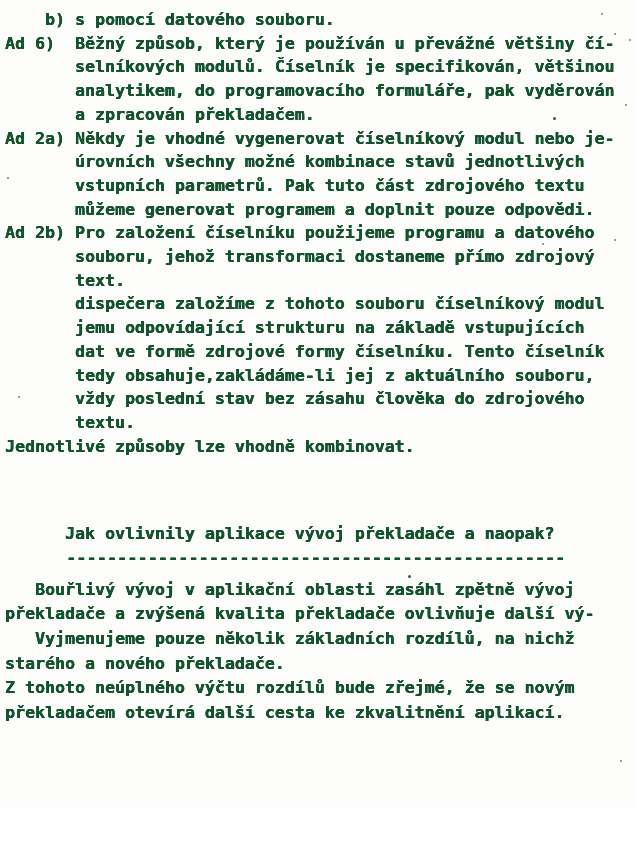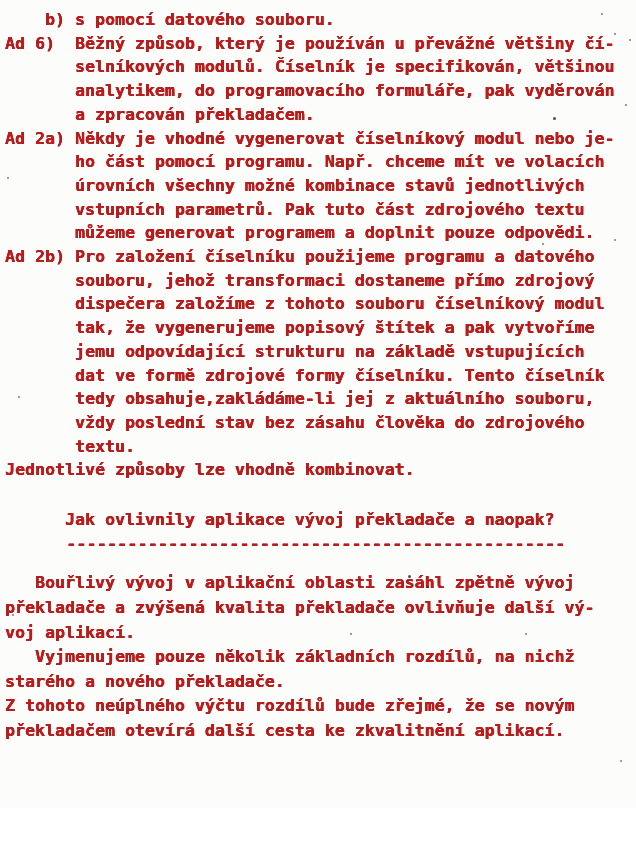--- a/index.html
+++ b/index.html
@@ -4,33 +4,33 @@
 <style>
   html, body { margin: 0; padding: 0; background: #ffffff; }
   .page {
     position: relative;
     width: 636px;
     height: 808px;
     background: #fcfcfa;
     overflow: hidden;
     font-family: "DejaVu Sans Mono", "Liberation Mono", monospace;
     font-weight: 700;
-    color: #b91c1c;
+    color: #14532d;
     text-shadow: 0.35px 0 0 currentColor, 0 0.25px 0 currentColor;
   }
   .sec { padding-left: 5px; }
   .line {
     white-space: pre;
     font-size: 16.6px;
   }
   .sec-list { padding-top: 8px; }
   .sec-list .line { line-height: 23.7px; }
-  .sec-heading { margin-top: 26px; }
+  .sec-heading { margin-top: 64px; }
   .sec-heading .line { line-height: 23.7px; }
-  .sec-body { margin-top: 16px; }
+  .sec-body { margin-top: 8px; }
   .sec-body .line { line-height: 24.6px; }
   .heading-underline { letter-spacing: 0.2px; }
   .speck {
     position: absolute;
     width: 3px; height: 3px;
     border-radius: 50%;
     background: rgba(20,20,20,0.75);
   }
   .speck.small { width: 2px; height: 2px; background: rgba(20,20,20,0.55); }
 </style>
@@ -39,45 +39,43 @@
 
 <div class="page">
 
   <section class="sec sec-list">
     <div class="line">    b) s pomocí datového souboru.</div>
     <div class="line">Ad 6)  Běžný způsob, který je používán u převážné většiny čí-</div>
     <div class="line">       selníkových modulů. Číselník je specifikován, většinou</div>
     <div class="line">       analytikem, do programovacího formuláře, pak vyděrován</div>
     <div class="line">       a zpracován překladačem.</div>
     <div class="line">Ad 2a) Někdy je vhodné vygenerovat číselníkový modul nebo je-</div>
-    <div class="line">       ho část pomocí programu. Např. chceme mít ve volacích</div>
     <div class="line">       úrovních všechny možné kombinace stavů jednotlivých</div>
     <div class="line">       vstupních parametrů. Pak tuto část zdrojového textu</div>
     <div class="line">       můžeme generovat programem a doplnit pouze odpovědi.</div>
     <div class="line">Ad 2b) Pro založení číselníku použijeme programu a datového</div>
     <div class="line">       souboru, jehož transformaci dostaneme přímo zdrojový</div>
+    <div class="line">       text.</div>
     <div class="line">       dispečera založíme z tohoto souboru číselníkový modul</div>
-    <div class="line">       tak, že vygenerujeme popisový štítek a pak vytvoříme</div>
     <div class="line">       jemu odpovídající strukturu na základě vstupujících</div>
     <div class="line">       dat ve formě zdrojové formy číselníku. Tento číselník</div>
     <div class="line">       tedy obsahuje,zakládáme-li jej z aktuálního souboru,</div>
     <div class="line">       vždy poslední stav bez zásahu člověka do zdrojového</div>
     <div class="line">       textu.</div>
     <div class="line">Jednotlivé způsoby lze vhodně kombinovat.</div>
   </section>
 
   <section class="sec sec-heading">
     <div class="line">      Jak ovlivnily aplikace vývoj překladače a naopak?</div>
     <div class="line heading-underline">      -------------------------------------------------</div>
   </section>
 
   <section class="sec sec-body">
     <div class="line">   Bouřlivý vývoj v aplikační oblasti zasáhl zpětně vývoj</div>
     <div class="line">překladače a zvýšená kvalita překladače ovlivňuje další vý-</div>
-    <div class="line">voj aplikací.</div>
     <div class="line">   Vyjmenujeme pouze několik základních rozdílů, na nichž</div>
     <div class="line">starého a nového překladače.</div>
     <div class="line">Z tohoto neúplného výčtu rozdílů bude zřejmé, že se novým</div>
     <div class="line">překladačem otevírá další cesta ke zkvalitnění aplikací.</div>
   </section>
 
   <div>
     <span class="speck small" style="left:601px;top:13px;"></span>
     <span class="speck small" style="left:629px;top:39px;"></span>
     <span class="speck small" style="left:614px;top:33px;"></span>

